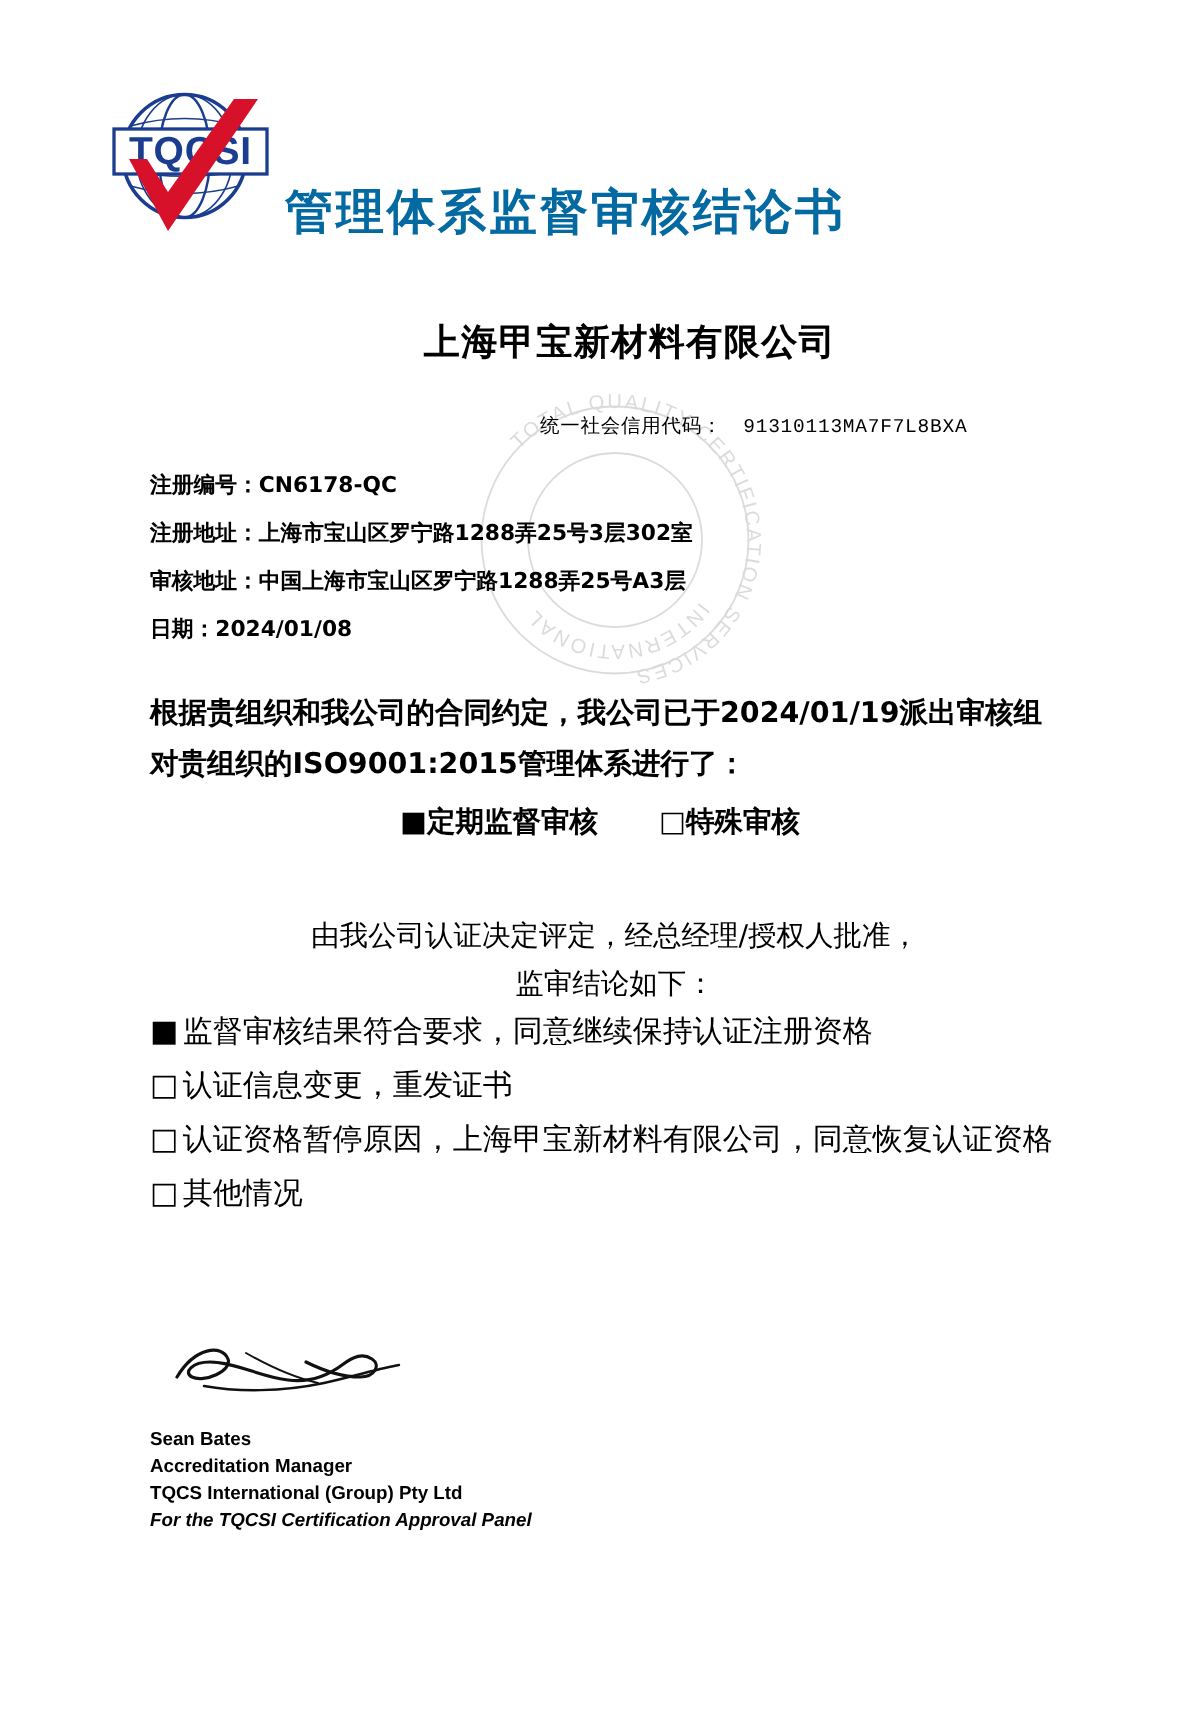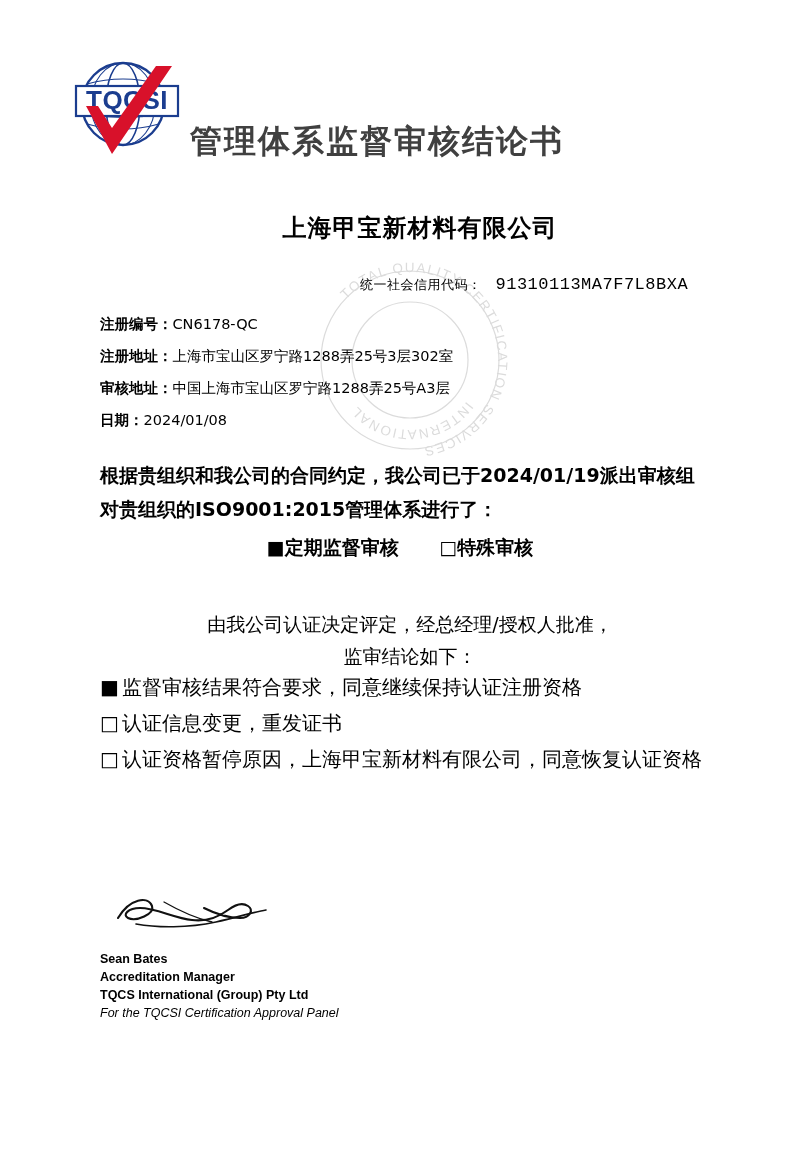--- a/index.html
+++ b/index.html
@@ -37,21 +37,21 @@
   
   .doc-title {
     position: absolute;
     left: 190px;
     top: 120px;
     width: 560px;
     font-family: "DejaVu Sans", sans-serif;
     font-weight: bold;
     font-size: 32px;
     letter-spacing: 2px;
-    color: #404040;
+    color: #0369a1;
   }
 
   .company-name {
     position: absolute;
     left: 100px;
     top: 212px;
     width: 640px;
     text-align: center;
     font-family: Liberation Serif, serif;
     font-weight: bold;
@@ -64,39 +64,39 @@
     left: 360px;
     top: 275px;
     width: 380px;
     font-family: "DejaVu Sans", sans-serif;
     font-size: 13px;
     letter-spacing: 0.5px;
   }
   .credit-code .val {
     margin-left: 14px;
     font-family: "Liberation Mono", monospace;
-    font-size: 17px;
+    font-size: 13px;
   }
 
   
   .info-block {
     position: absolute;
     left: 100px;
     top: 308px;
     width: 640px;
   }
   .info-row {
     font-family: "DejaVu Sans", sans-serif;
     font-size: 14.5px;
     font-weight: bold;
     line-height: 32px;
     white-space: nowrap;
   }
   .info-row .label { font-weight: bold; }
-  .info-row .value { font-weight: normal; font-family: "DejaVu Sans", sans-serif; text-align: center; }
+  .info-row .value { font-weight: bold; font-family: "DejaVu Sans", sans-serif; text-align: center; }
 
   
   .para-main {
     position: absolute;
     left: 100px;
     top: 458px;
     width: 600px;
     font-family: "DejaVu Sans", sans-serif;
     font-weight: bold;
     font-size: 19px;
@@ -155,21 +155,21 @@
     position: absolute;
     left: 100px;
     top: 950px;
     font-family: "Liberation Sans", sans-serif;
     font-size: 12.5px;
     font-weight: bold;
     line-height: 18px;
   }
   .sig-block .panel {
     font-style: italic;
-    font-weight: normal;
+    font-weight: bold;
   }
 
   
   .watermark {
     position: absolute;
     left: 300px;
     top: 250px;
     width: 220px;
     height: 220px;
     opacity: 0.30;
@@ -262,20 +262,23 @@
   <div class="checklist">
     <div class="check-item">
       <span class="box">■</span><span>监督审核结果符合要求，同意继续保持认证注册资格</span>
     </div>
     <div class="check-item">
       <span class="box">□</span><span>认证信息变更，重发证书</span>
     </div>
     <div class="check-item">
       <span class="box">□</span><span>认证资格暂停原因，上海甲宝新材料有限公司，同意恢复认证资格</span>
     </div>
+    <div class="check-item">
+      <span class="box">□</span><span>其他情况</span>
+    </div>
   </div>
 
   <div class="signature">
     <svg width="200" height="52" viewBox="0 0 200 52" xmlns="http://www.w3.org/2000/svg">
       <path d="M10,30 C22,10 40,8 44,18 C47,26 28,34 20,30 C14,27 20,20 32,20
                C48,20 66,30 84,32 C100,34 112,28 120,22 C128,16 134,14 140,18
                C146,22 142,30 132,30 C118,30 104,24 96,20" fill="none" stroke="#111" stroke-width="2.1" stroke-linecap="round"></path>
       <path d="M28,36 C50,40 80,40 108,34 C130,29 146,24 158,22" fill="none" stroke="#111" stroke-width="1.6" stroke-linecap="round"></path>
       <path d="M56,14 C70,22 86,30 104,34" fill="none" stroke="#111" stroke-width="1.3" stroke-linecap="round"></path>
     </svg>

